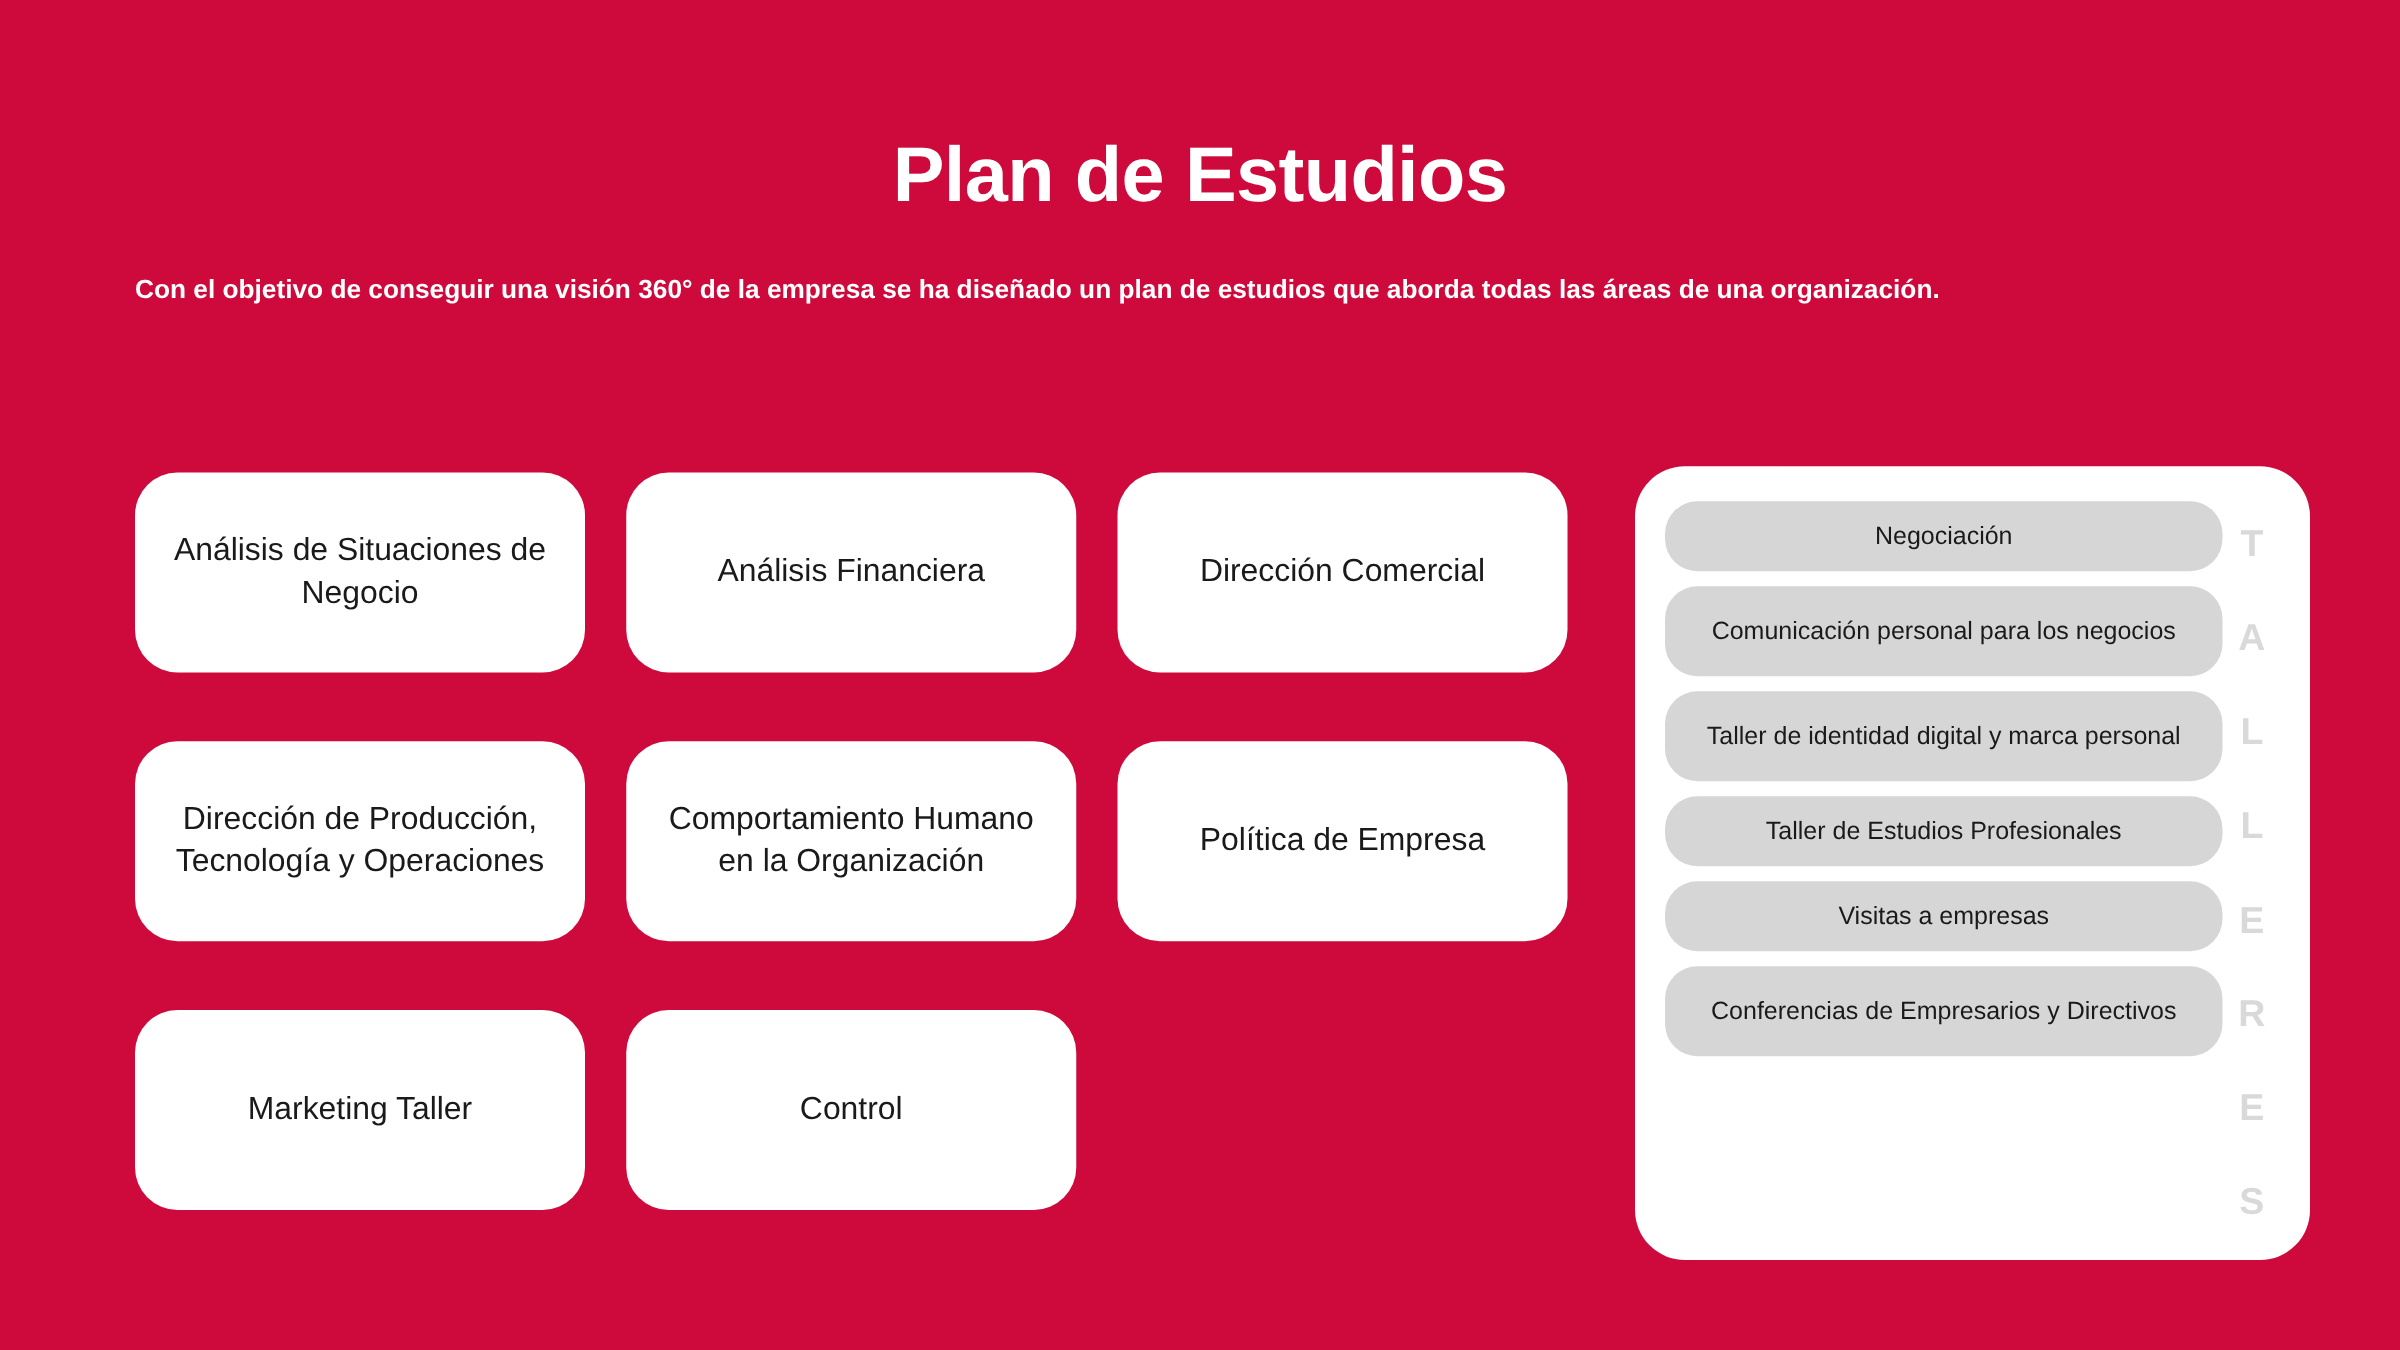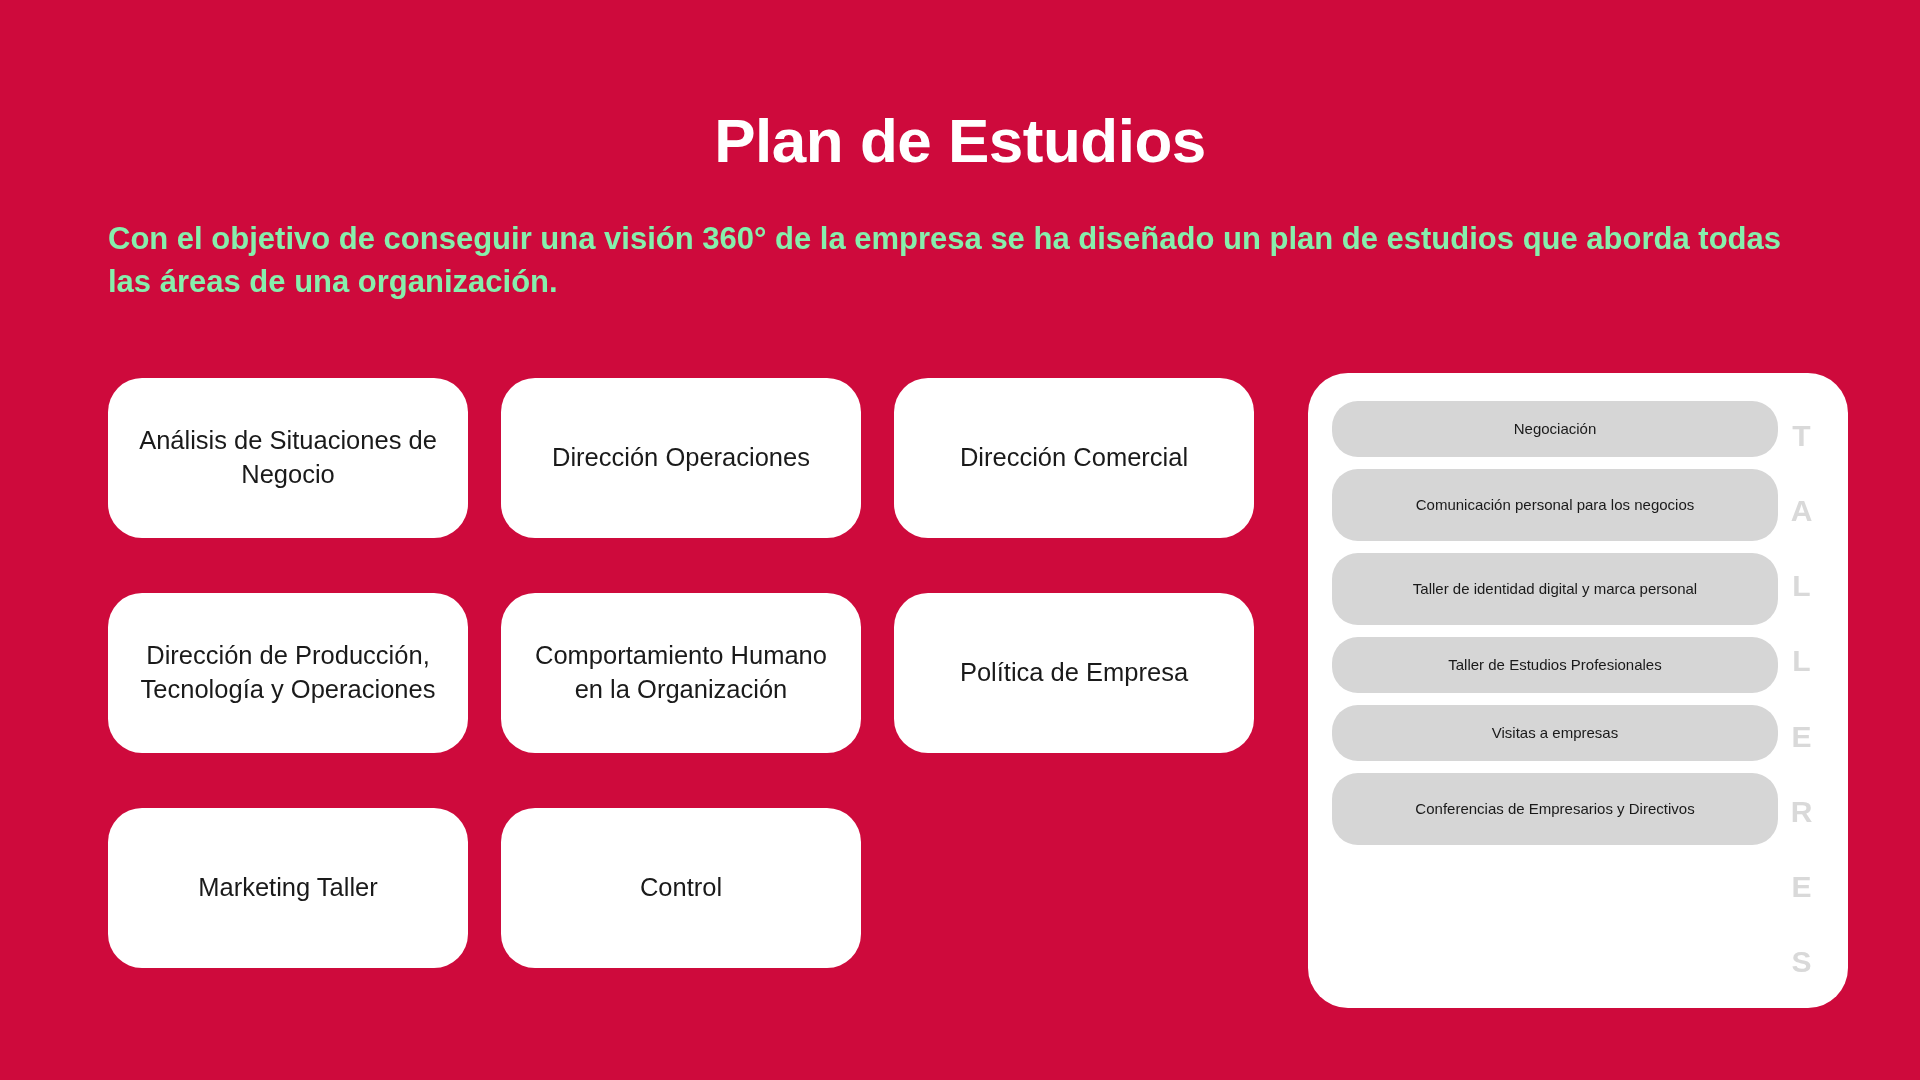--- a/index.html
+++ b/index.html
@@ -31,22 +31,22 @@
     color: #ffffff;
     font-size: 62px;
     font-weight: bold;
     letter-spacing: -0.5px;
   }
   .subtitle {
     position: absolute;
     top: 218px;
     left: 108px;
     width: 1700px;
-    color: #86efac;
-    font-size: 31px;
+    color: #ffffff;
+    font-size: 21px;
     font-weight: bold;
     line-height: 1.38;
   }
 
   
   .grid {
     position: absolute;
     top: 378px;
     left: 108px;
     width: 1155px;
@@ -86,21 +86,21 @@
     display: flex;
     flex-direction: column;
     gap: 12px;
     height: 100%;
     justify-content: flex-start;
   }
   .pill {
     background: #d6d6d6;
     border-radius: 26px;
     color: #1a1a1a;
-    font-size: 15px;
+    font-size: 20px;
     line-height: 1.3;
     text-align: center;
     display: flex;
     align-items: center;
     justify-content: center;
     padding: 10px 16px;
     box-sizing: border-box;
     min-height: 56px;
   }
   .pill.two-line { min-height: 72px; }
@@ -126,21 +126,21 @@
 </head>
 <body>
 
 <div class="slide">
 
   <div class="title">Plan de Estudios</div>
   <div class="subtitle">Con el objetivo de conseguir una visión 360° de la empresa se ha diseñado un plan de estudios que aborda todas las áreas de una organización.</div>
 
   <div class="grid">
     <div class="card">Análisis de Situaciones de Negocio</div>
-    <div class="card">Dirección Operaciones</div>
+    <div class="card">Análisis Financiera</div>
     <div class="card">Dirección Comercial</div>
     <div class="card">Dirección de Producción, Tecnología y Operaciones</div>
     <div class="card">Comportamiento Humano en la Organización</div>
     <div class="card">Política de Empresa</div>
     <div class="card">Marketing Taller</div>
     <div class="card">Control</div>
   </div>
 
   <div class="panel">
     <div class="panel-list">

